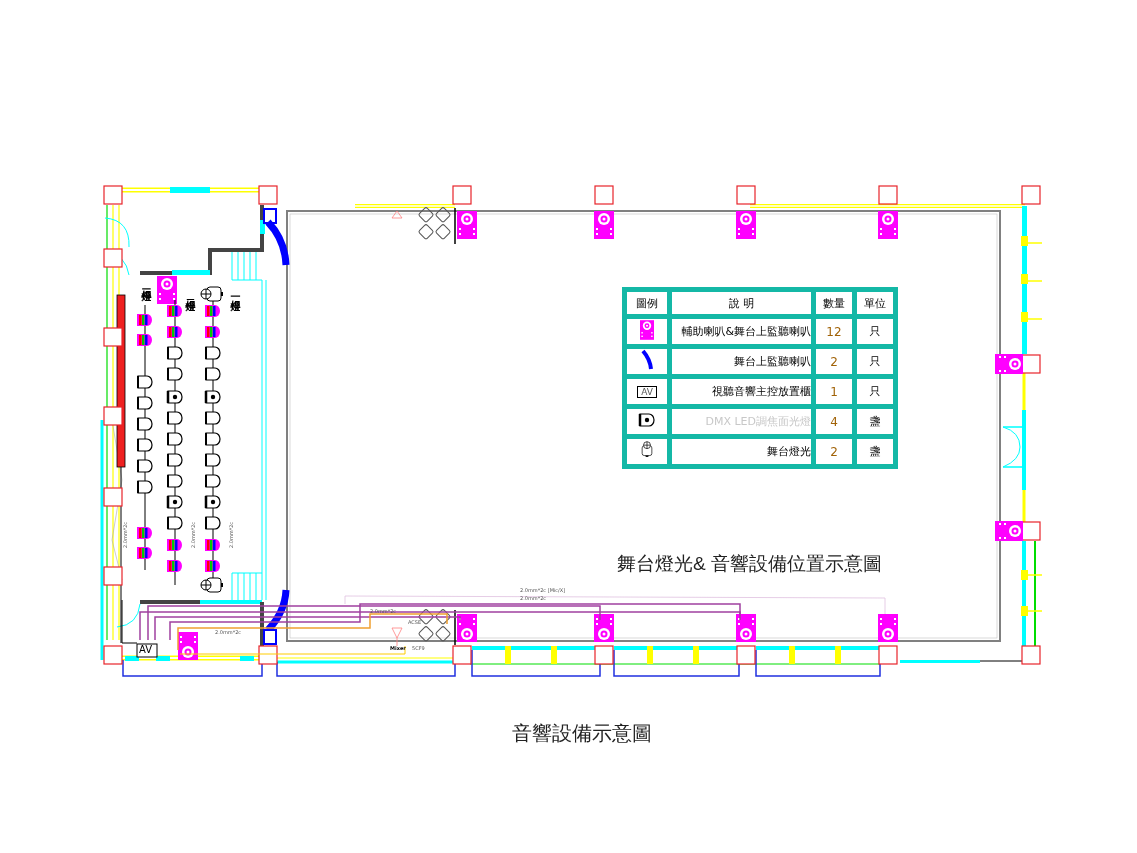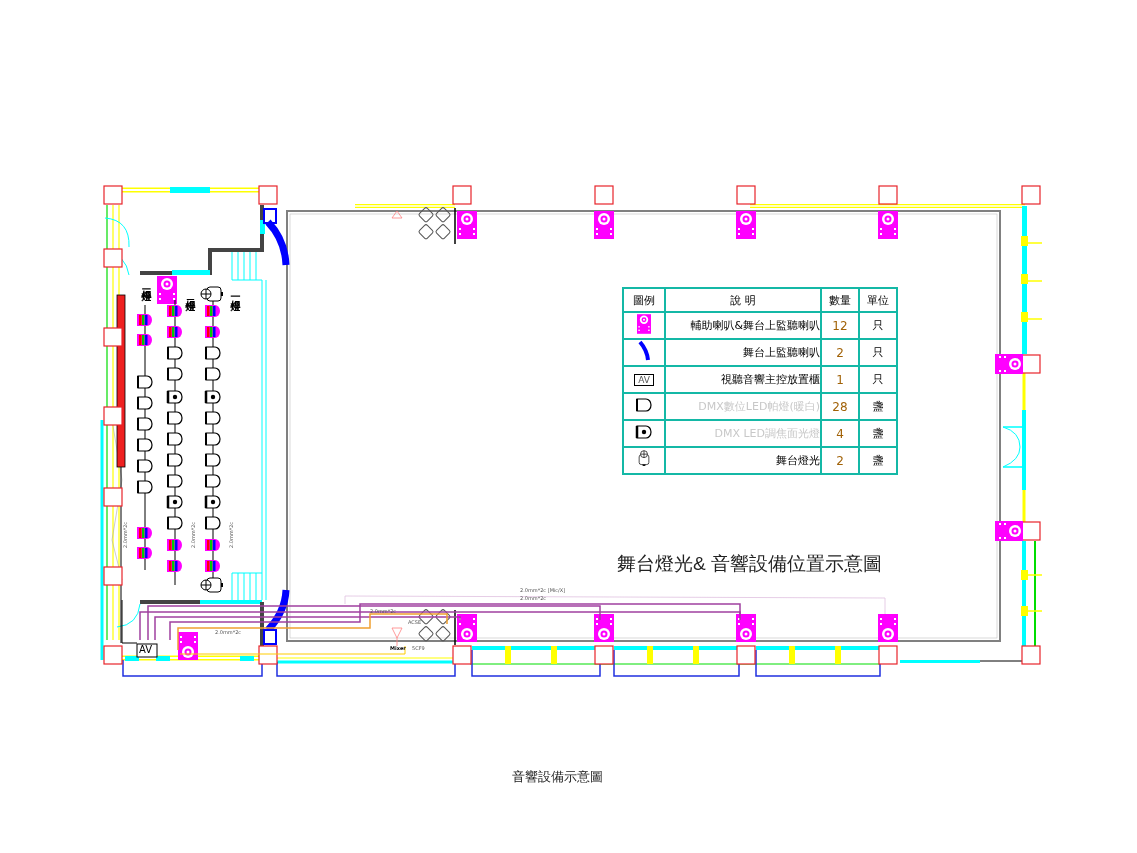--- a/index.html
+++ b/index.html
@@ -1,27 +1,27 @@
 <!DOCTYPE html>
 <html><head>
 <meta charset="utf-8">
 <style>
   html,body{margin:0;padding:0;background:#ffffff;}
   body{width:1137px;height:853px;position:relative;overflow:hidden;font-family:"DejaVu Sans",sans-serif;}
   #plan{position:absolute;left:0;top:0;width:1137px;height:853px;}
   .legend{position:absolute;left:622px;top:287px;width:276px;border-collapse:collapse;background:#fff;font-size:11px;}
-  .legend td,.legend th{border:2px solid #14b8a6;height:25px;padding:0;text-align:center;font-weight:normal;}
+  .legend td,.legend th{border:5px solid #14b8a6;height:25px;padding:0;text-align:center;font-weight:normal;}
   .legend th{height:22px;font-size:11px;color:#000;}
   .legend td.desc{text-align:right;padding-left:6px;white-space:nowrap;font-size:11px;}
   .legend td.qty{color:#a16207;font-size:12px;width:36px;}
   .legend td.unit{width:36px;font-size:11px;}
   .legend td.sym{width:40px;}
   .legend .grey{color:#c8c8c8;}
   .subtitle{position:absolute;left:617px;top:551px;font-size:19px;color:#222;letter-spacing:0px;font-family:Liberation Sans, sans-serif;}
-  .caption{position:absolute;left:512px;top:720px;font-size:13px;color:#222;font-family:"DejaVu Serif",serif;margin-top:48px;}
+  .caption{position:absolute;left:512px;top:720px;font-size:20px;color:#222;font-family:"DejaVu Serif",serif;}
   .vlabel{position:absolute;font-size:10px;writing-mode:vertical-rl;color:#000;font-weight:bold;letter-spacing:-1px;}
   .tiny{font-family:"DejaVu Sans",sans-serif;font-size:5px;fill:#555;}
 </style>
 </head>
 <body>
 
 <svg id="plan" viewBox="0 0 1137 853" xmlns="http://www.w3.org/2000/svg">
   <defs>
     <g id="spk">
       <rect x="-10" y="-14" width="20" height="28" fill="#ff00ff"></rect>
@@ -376,28 +376,20 @@
     <td class="unit">只</td>
   </tr>
   <tr>
     <td class="sym"><span style="display:inline-block;border:1px solid #000;font-size:9px;padding:0 3px;color:#555;">AV</span></td>
     <td class="desc">視聽音響主控放置櫃</td>
     <td class="qty">1</td>
     <td class="unit">只</td>
   </tr>
   <tr>
     <td class="sym"><svg width="20" height="16" viewBox="-9 -8 18 16">
-            <use href="#par"></use>
-          </svg></td>
-    <td class="desc grey">DMX數位LED帕燈(暖白)</td>
-    <td class="qty">28</td>
-    <td class="unit">盞</td>
-  </tr>
-  <tr>
-    <td class="sym"><svg width="20" height="16" viewBox="-9 -8 18 16">
             <use href="#parDot"></use>
           </svg></td>
     <td class="desc grey">DMX LED調焦面光燈</td>
     <td class="qty">4</td>
     <td class="unit">盞</td>
   </tr>
   <tr>
     <td class="sym"><svg width="18" height="20" viewBox="-13 -9 26 18">
             <g transform="rotate(90)">
               <use href="#mh"></use>

